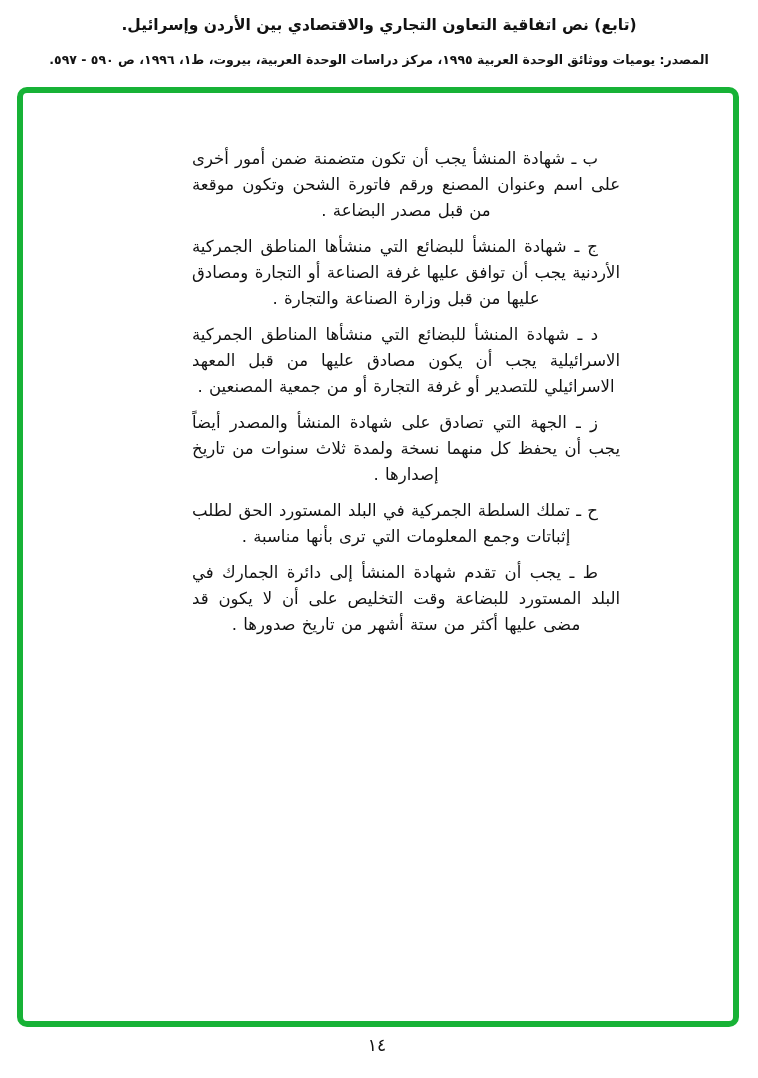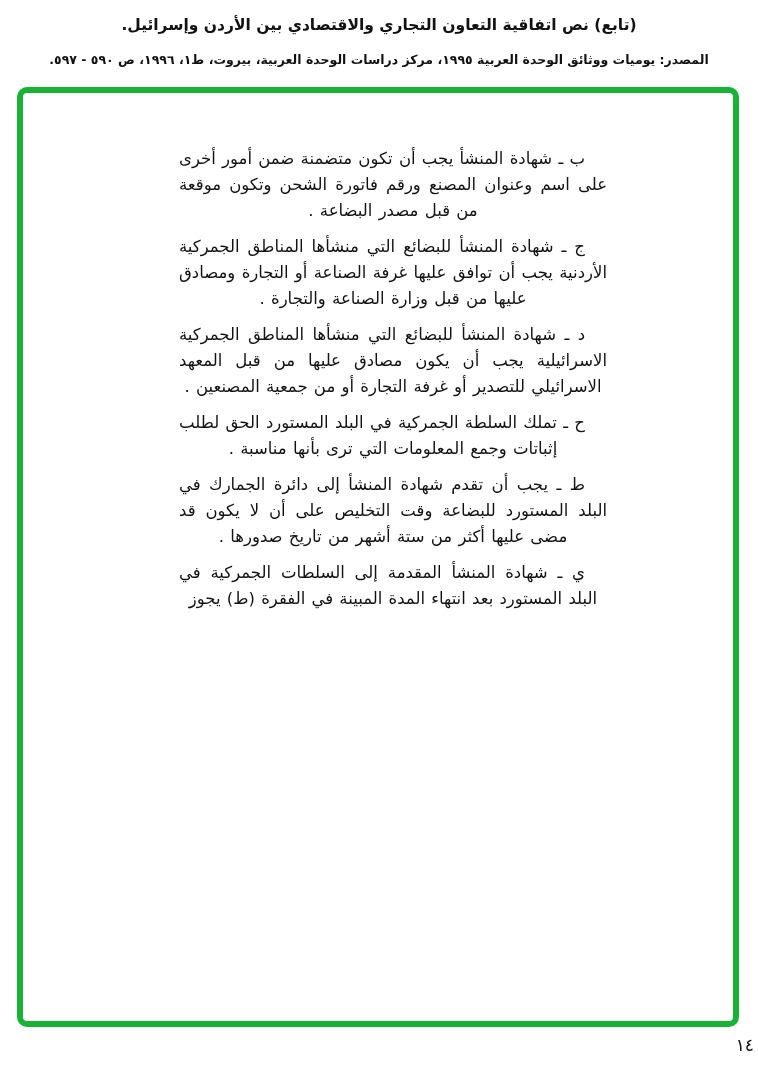--- a/index.html
+++ b/index.html
@@ -40,55 +40,55 @@
     width: 722px;
     height: 940px;
     box-sizing: border-box;
     border: 6px solid #17b236;
     border-radius: 10px;
     background: transparent;
   }
   .text-column {
     position: absolute;
     top: 146px;
-    right: 151px;
+    right: 138px;
     width: 428px;
     direction: rtl;
   }
   .para {
     font-size: 16.5px;
     line-height: 26px;
     margin: 0 0 10px 0;
     text-align: justify;
     text-align-last: center;
     text-indent: 22px;
     word-spacing: 1px;
   }
   .page-number {
     position: absolute;
     top: 1035px;
     left: 0;
     width: 754px;
-    text-align: right;
+    text-align: center;
     font-size: 17px;
     direction: rtl;
   }
 </style>
 </head>
 <body>
 
 <div class="header">
   <div class="header-title">(تابع) نص اتفاقية التعاون التجاري والاقتصادي بين الأردن وإسرائيل.</div>
   <div class="header-source">المصدر: يوميات ووثائق الوحدة العربية ١٩٩٥، مركز دراسات الوحدة العربية، بيروت، ط١، ١٩٩٦، ص ٥٩٠ - ٥٩٧.</div>
 </div>
 
 <div class="content-border" style="border-color: rgb(23, 178, 54);"></div>
 
 <div class="text-column">
   <p class="para">ب ـ شهادة المنشأ يجب أن تكون متضمنة ضمن أمور أخرى على اسم وعنوان المصنع ورقم فاتورة الشحن وتكون موقعة من قبل مصدر البضاعة .</p>
   <p class="para">ج ـ شهادة المنشأ للبضائع التي منشأها المناطق الجمركية الأردنية يجب أن توافق عليها غرفة الصناعة أو التجارة ومصادق عليها من قبل وزارة الصناعة والتجارة .</p>
   <p class="para">د ـ شهادة المنشأ للبضائع التي منشأها المناطق الجمركية الاسرائيلية يجب أن يكون مصادق عليها من قبل المعهد الاسرائيلي للتصدير أو غرفة التجارة أو من جمعية المصنعين .</p>
+  <p class="para">ز ـ الجهة التي تصادق على شهادة المنشأ والمصدر أيضاً يجب أن يحفظ كل منهما نسخة ولمدة ثلاث سنوات من تاريخ إصدارها .</p>
   <p class="para">ح ـ تملك السلطة الجمركية في البلد المستورد الحق لطلب إثباتات وجمع المعلومات التي ترى بأنها مناسبة .</p>
   <p class="para">ط ـ يجب أن تقدم شهادة المنشأ إلى دائرة الجمارك في البلد المستورد للبضاعة وقت التخليص على أن لا يكون قد مضى عليها أكثر من ستة أشهر من تاريخ صدورها .</p>
-  <p class="para">ي ـ شهادة المنشأ المقدمة إلى السلطات الجمركية في البلد المستورد بعد انتهاء المدة المبينة في الفقرة (ط) يجوز</p>
 </div>
 
 <div class="page-number">١٤</div>
 
 </body></html>

